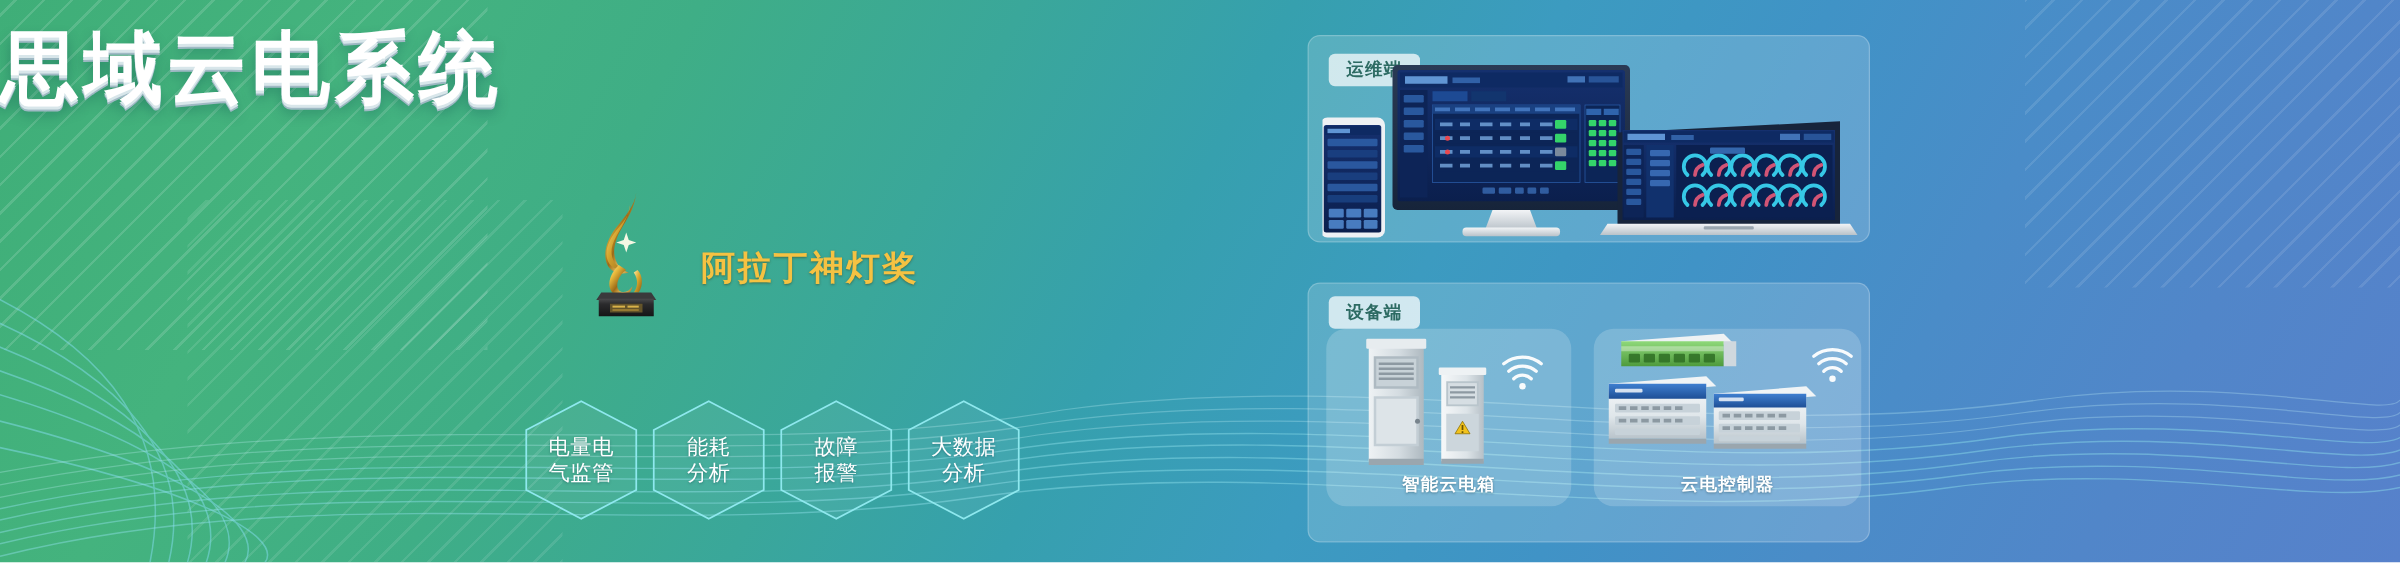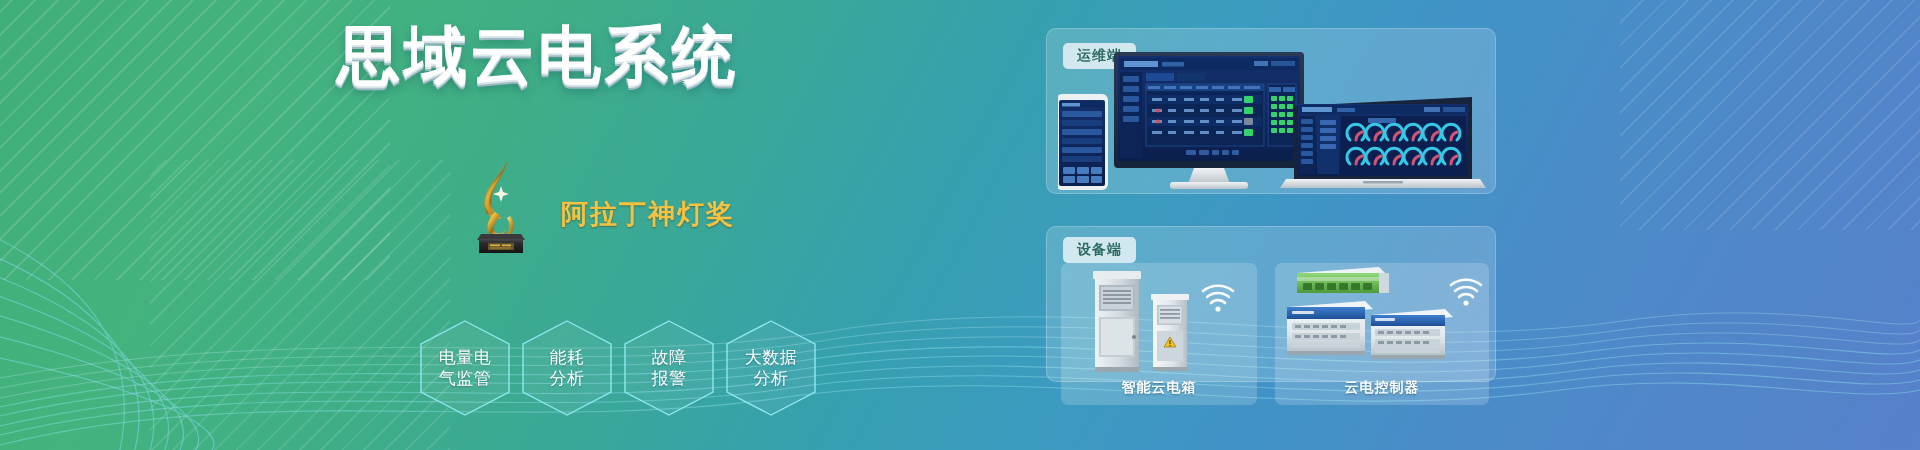--- a/index.html
+++ b/index.html
@@ -74,31 +74,29 @@
   
   .left-col {
     position: absolute;
     left: 0; top: 0;
     width: 1040px; height: 450px;
   }
 
   .title {
     position: absolute;
     left: 0; right: 0; top: 24px;
-    text-align: center;
     font-size: 63px;
     font-weight: bold;
     letter-spacing: 4px;
     color: #ffffff;
     line-height: 1;
     text-shadow:
       0 2px 0 #d8e6ea,
       0 4px 0 #9fb9c4,
       0 6px 10px rgba(0,60,70,.35);
-    padding-left: 36px;
     -webkit-text-stroke: 0px;
   }
   .subtitle {
     position: absolute;
     left: 0; right: 0; top: 96px;
     text-align: center;
     font-size: 26px;
     font-weight: bold;
     letter-spacing: 1.5px;
     color: #ffffff;
@@ -163,42 +161,42 @@
   }
 
   
   .panel {
     position: absolute;
     border-radius: 10px;
     background: rgba(255,255,255,0.17);
     border: 1px solid rgba(255,255,255,0.22);
   }
   #panel-ops   { left: 1046px; top: 28px;  width: 450px; height: 166px; }
-  #panel-dev   { left: 1046px; top: 226px; width: 450px; height: 156px; }
+  #panel-dev   { left: 1046px; top: 226px; width: 450px; height: 208px; }
 
   .panel-tag {
     position: absolute;
     left: 16px; top: -0px;
     transform: translateY(-50%);
     padding: 4px 14px;
     border-radius: 5px;
     background: rgba(255,255,255,0.72);
     color: #2d6b63;
     font-size: 14px;
     font-weight: bold;
     letter-spacing: 1px;
     white-space: nowrap;
   }
   #panel-ops .panel-tag { top: 14px; transform: none; }
   #panel-dev .panel-tag { top: 10px; transform: none; }
 
   
   .dev-card {
     position: absolute;
-    border-radius: 7px;
+    border-radius: 16px;
     background: rgba(255,255,255,0.18);
   }
   #dev-card-1 { left: 14px; top: 36px; width: 196px; height: 142px; }
   #dev-card-2 { left: 228px; top: 36px; width: 214px; height: 142px; }
   .dev-label {
     position: absolute;
     left: 0; right: 0; bottom: 8px;
     text-align: center;
     color: #ffffff;
     font-size: 14px;

